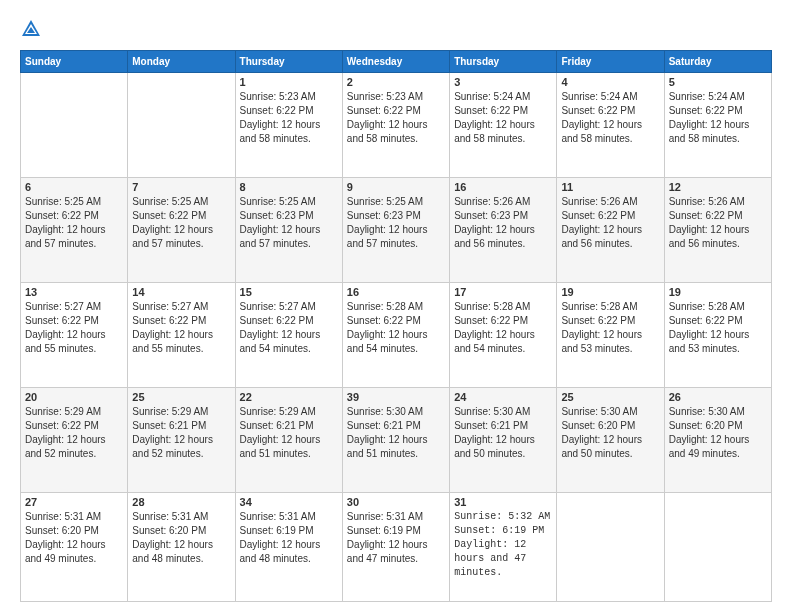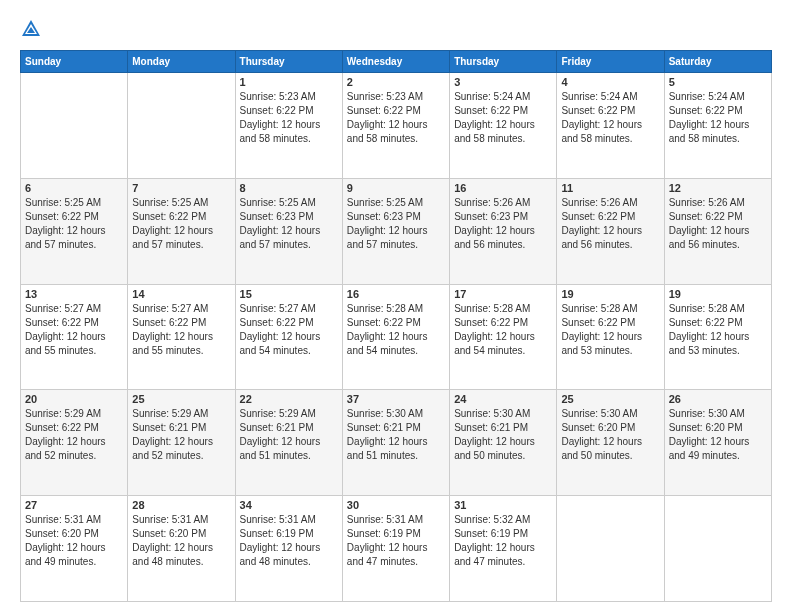--- a/index.html
+++ b/index.html
@@ -260,21 +260,21 @@
 Sunset: 6:21 PM
 Daylight: 12 hours and 52 minutes.</div>
           </td>
           <td>
             <span class="day-num">22</span>
             <div class="day-info" style="white-space: pre-line;">Sunrise: 5:29 AM
 Sunset: 6:21 PM
 Daylight: 12 hours and 51 minutes.</div>
           </td>
           <td>
-            <span class="day-num">37</span>
+            <span class="day-num">39</span>
             <div class="day-info" style="white-space: pre-line;">Sunrise: 5:30 AM
 Sunset: 6:21 PM
 Daylight: 12 hours and 51 minutes.</div>
           </td>
           <td>
             <span class="day-num">24</span>
             <div class="day-info" style="white-space: pre-line;">Sunrise: 5:30 AM
 Sunset: 6:21 PM
 Daylight: 12 hours and 50 minutes.</div>
           </td>
@@ -311,21 +311,21 @@
 Daylight: 12 hours and 48 minutes.</div>
           </td>
           <td>
             <span class="day-num">30</span>
             <div class="day-info" style="white-space: pre-line;">Sunrise: 5:31 AM
 Sunset: 6:19 PM
 Daylight: 12 hours and 47 minutes.</div>
           </td>
           <td>
             <span class="day-num">31</span>
-            <div class="day-info" style="white-space: pre-line;">Sunrise: 5:32 AM
+            <div class="day-info" style="white-space: pre-line; font-family: Liberation Mono, monospace;">Sunrise: 5:32 AM
 Sunset: 6:19 PM
 Daylight: 12 hours and 47 minutes.</div>
           </td>
           <td class="empty"></td>
           <td class="empty"></td>
         </tr>
       </tbody>
   </table>
 </div>
 

